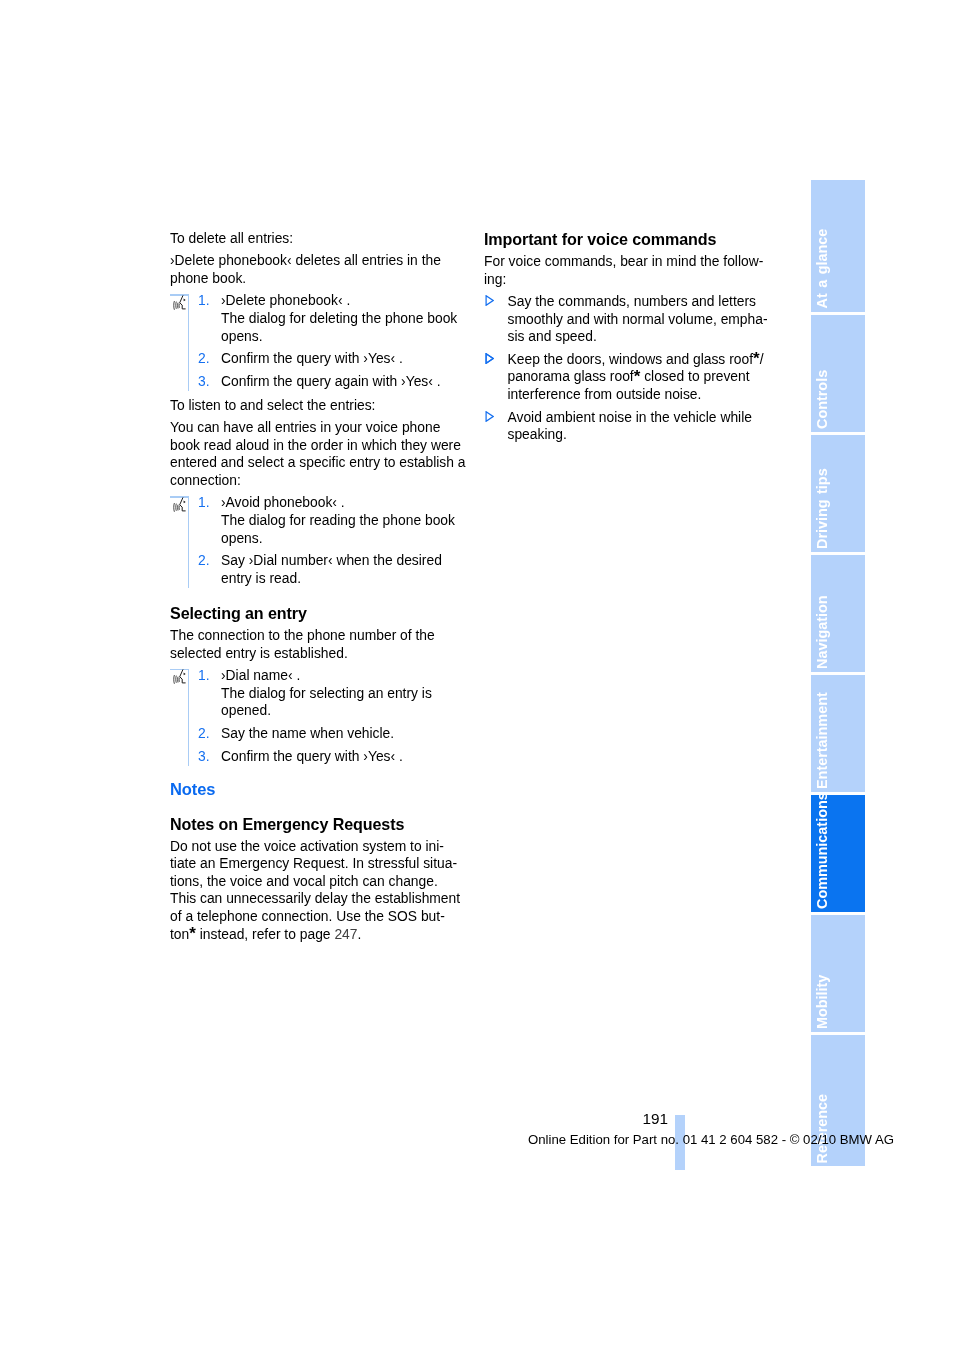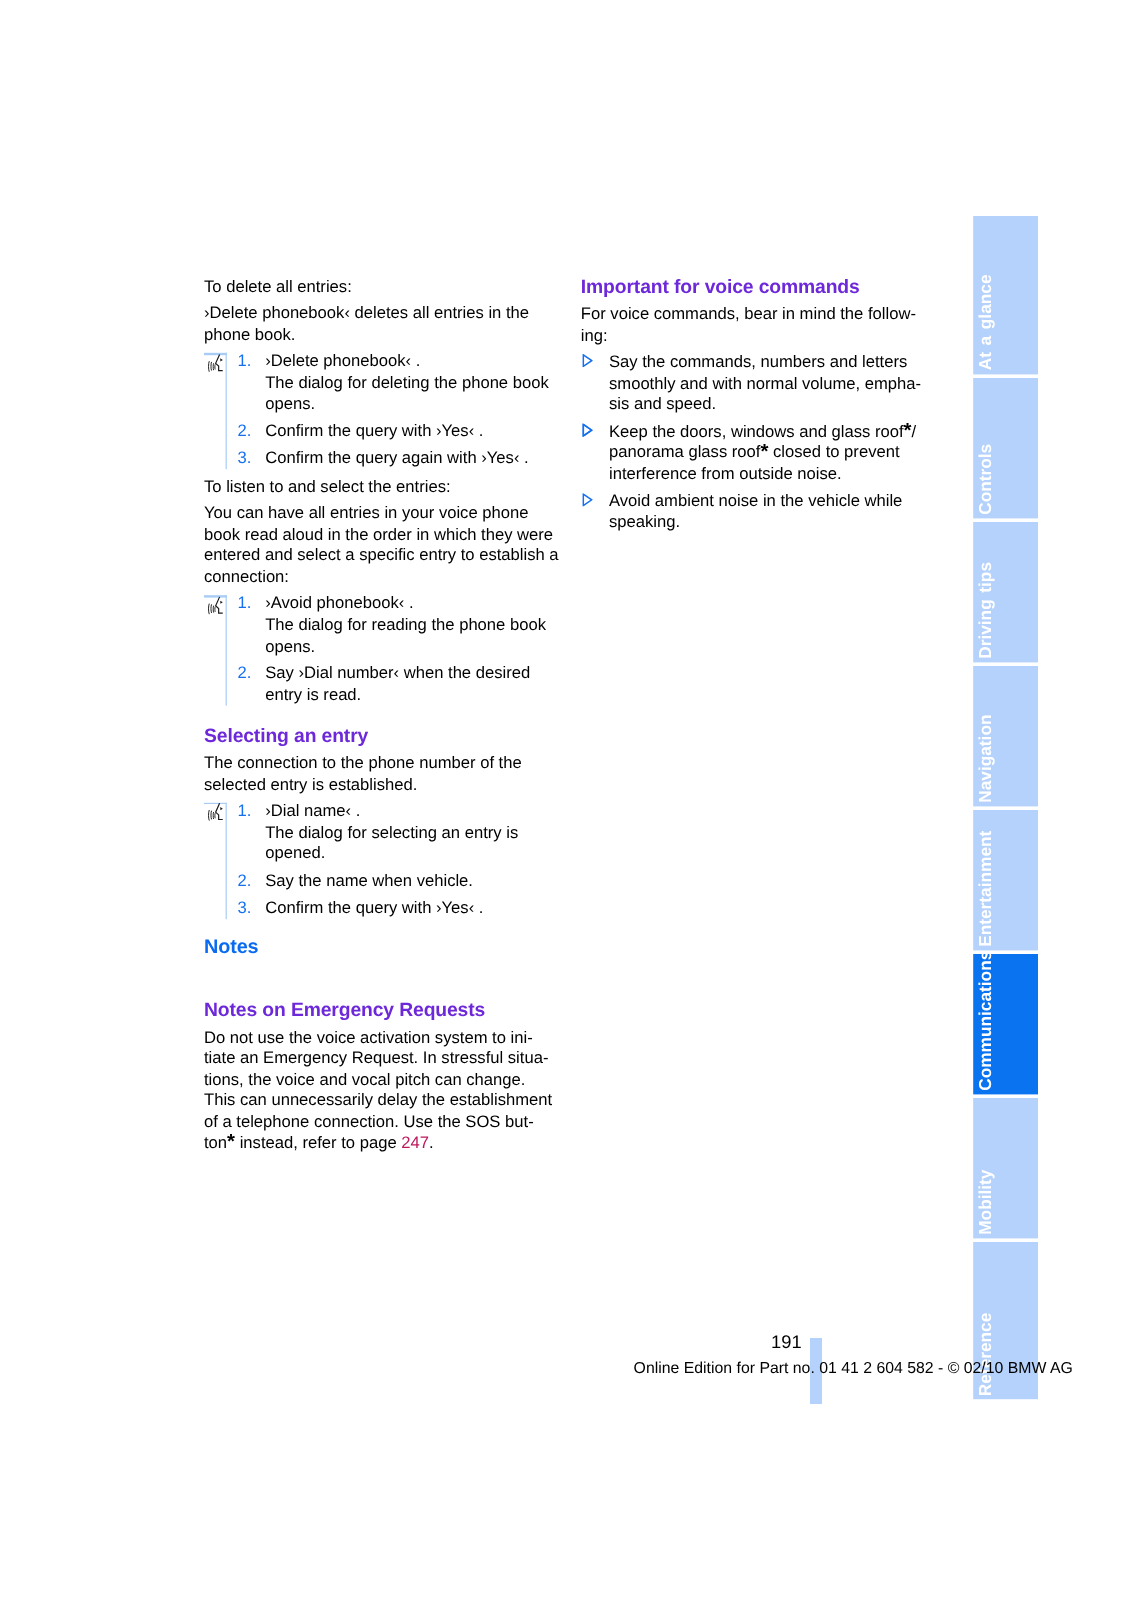--- a/index.html
+++ b/index.html
@@ -13,48 +13,48 @@
 
   
   .col{position:absolute;top:230px;width:297px;}
   .colL{left:170px;}
   .colR{left:484px;}
 
   p.body{margin:0 0 4.8px 0;line-height:17.6px;}
   p.body:last-child{margin-bottom:0;}
 
   h3.sub{margin:0 0 5px 0;font-size:16.1px;font-weight:bold;
-         color:#6d28d9;line-height:18px;letter-spacing:-0.1px;}
+         color:#000000;line-height:18px;letter-spacing:-0.1px;}
   h2.main{margin:0 0 0 0;font-size:16.5px;font-weight:bold;
           color:#0A6AF0;line-height:19px;letter-spacing:-0.1px;}
 
   
   .vlist{position:relative;margin:0;padding:0;}
   .vl1{margin:4.3px 0 6.2px 0;}
   .vl2{margin:4.3px 0 16.6px 0;}
   .vl3{margin:4.3px 0 0 0;}
 
-  h3.sub-emg{margin-top:34px;}
+  h3.sub-emg{margin-top:16px;}
   h2.main{margin-top:14px;}
   h3.sub-sel{margin-top:0;}
   .vlist .rail{position:absolute;left:17.5px;top:2px;bottom:0;width:1px;background:#A9CCF5;}
   .vlist .railtop{position:absolute;left:0;top:2px;width:18.5px;height:1.2px;background:#A9CCF5;}
   .vlist .vicon{position:absolute;left:0.5px;top:1.2px;width:16px;height:20px;}
   .vlist ol{list-style:none;margin:0;padding:0;}
   .vlist li{position:relative;padding-left:51px;margin:0 0 5.2px 0;line-height:17.6px;}
   .vlist li:last-child{margin-bottom:0;}
   .vlist li .num{position:absolute;left:28px;top:0;color:#1570F0;}
 
   
   ul.tri{list-style:none;margin:0;padding:0;}
   ul.tri li{position:relative;padding-left:23.5px;margin:0 0 5.0px 0;line-height:17.6px;}
   ul.tri li:last-child{margin-bottom:0;}
   ul.tri li .tri-mark{position:absolute;left:0.7px;top:0.4px;width:9px;height:11px;}
 
-  .pgref{color:#be185d;}
+  .pgref{color:#404040;}
   .ast{font-weight:bold;font-size:17px;line-height:0;position:relative;top:0.5px;}
   .nb{white-space:nowrap;}
 
   
   .tabs{position:absolute;left:811px;top:180px;width:54px;height:986px;}
   .tab{position:absolute;left:0;width:54px;background:#B4D2FB;overflow:hidden;}
   .tab .lbl{position:absolute;left:4px;top:0;width:100%;height:100%;
             writing-mode:vertical-rl;transform:rotate(180deg);
             display:flex;align-items:flex-start;justify-content:flex-start;
             white-space:nowrap;color:#ffffff;font-size:14.4px;font-weight:bold;

